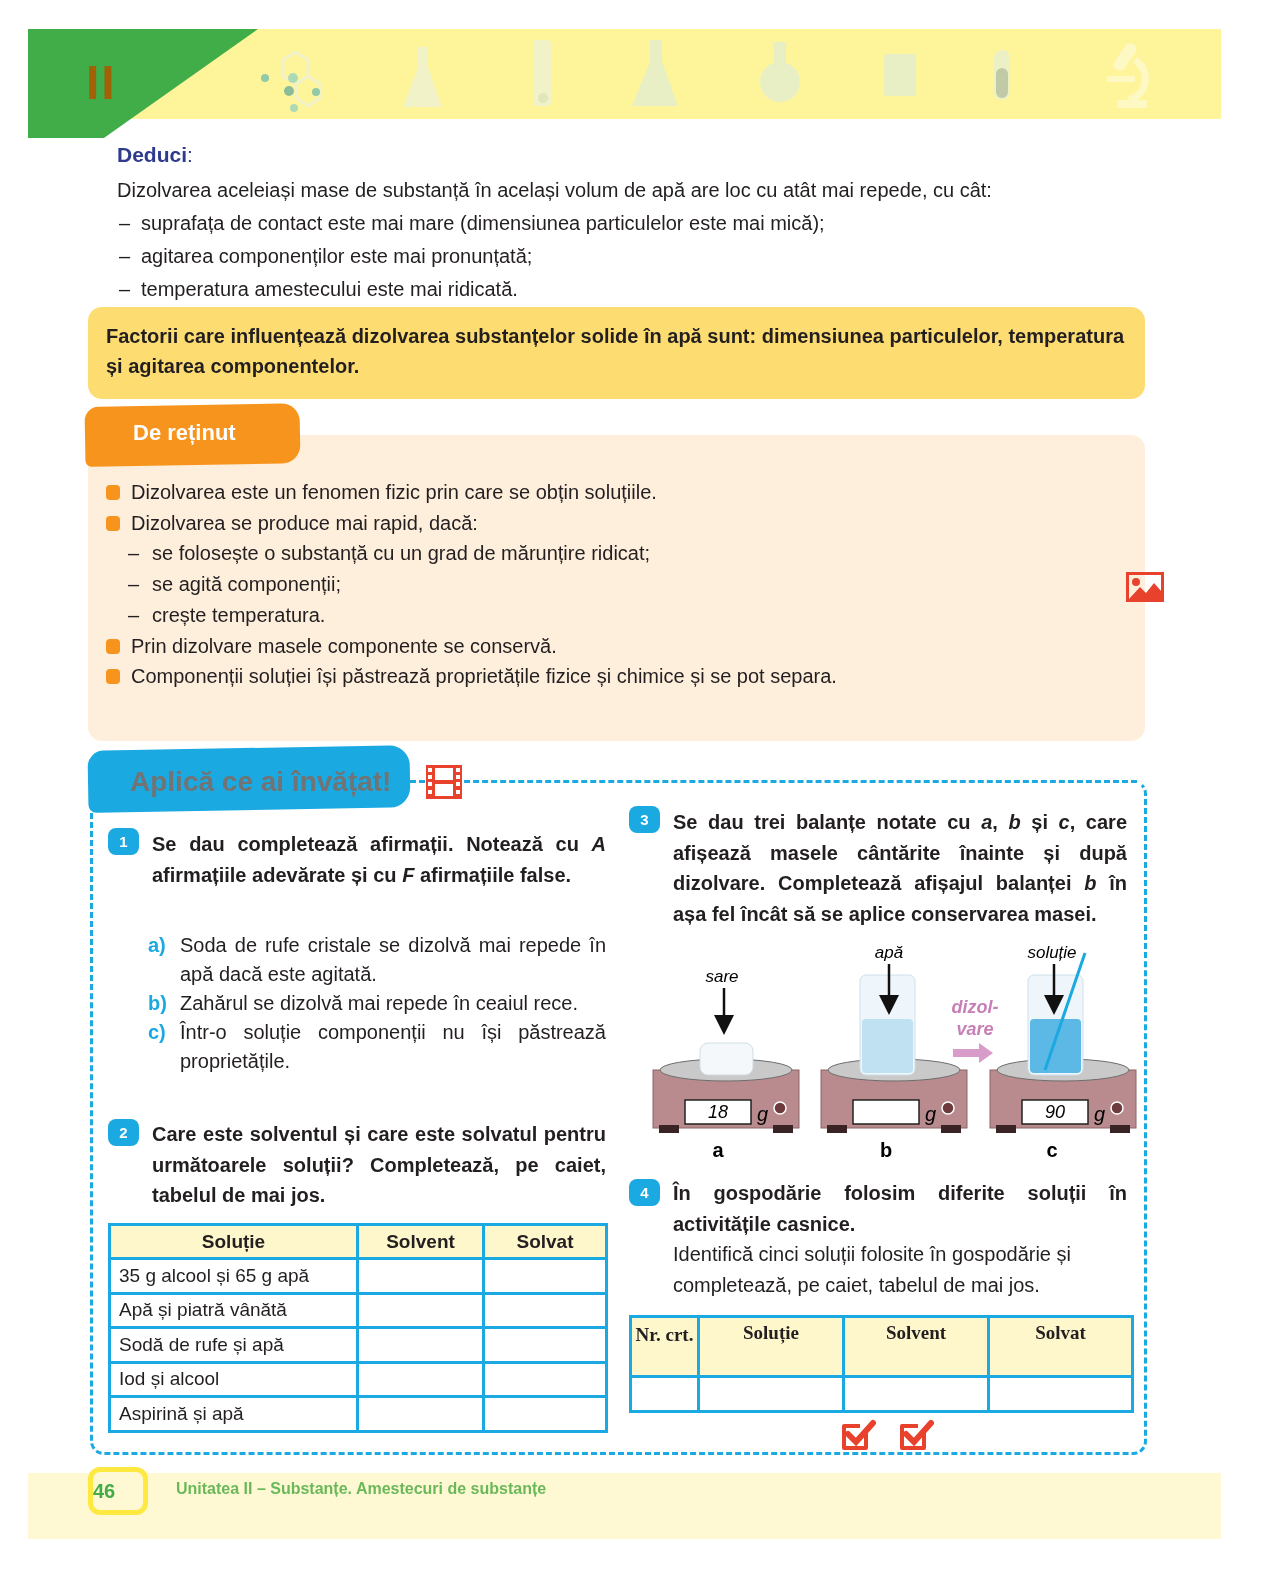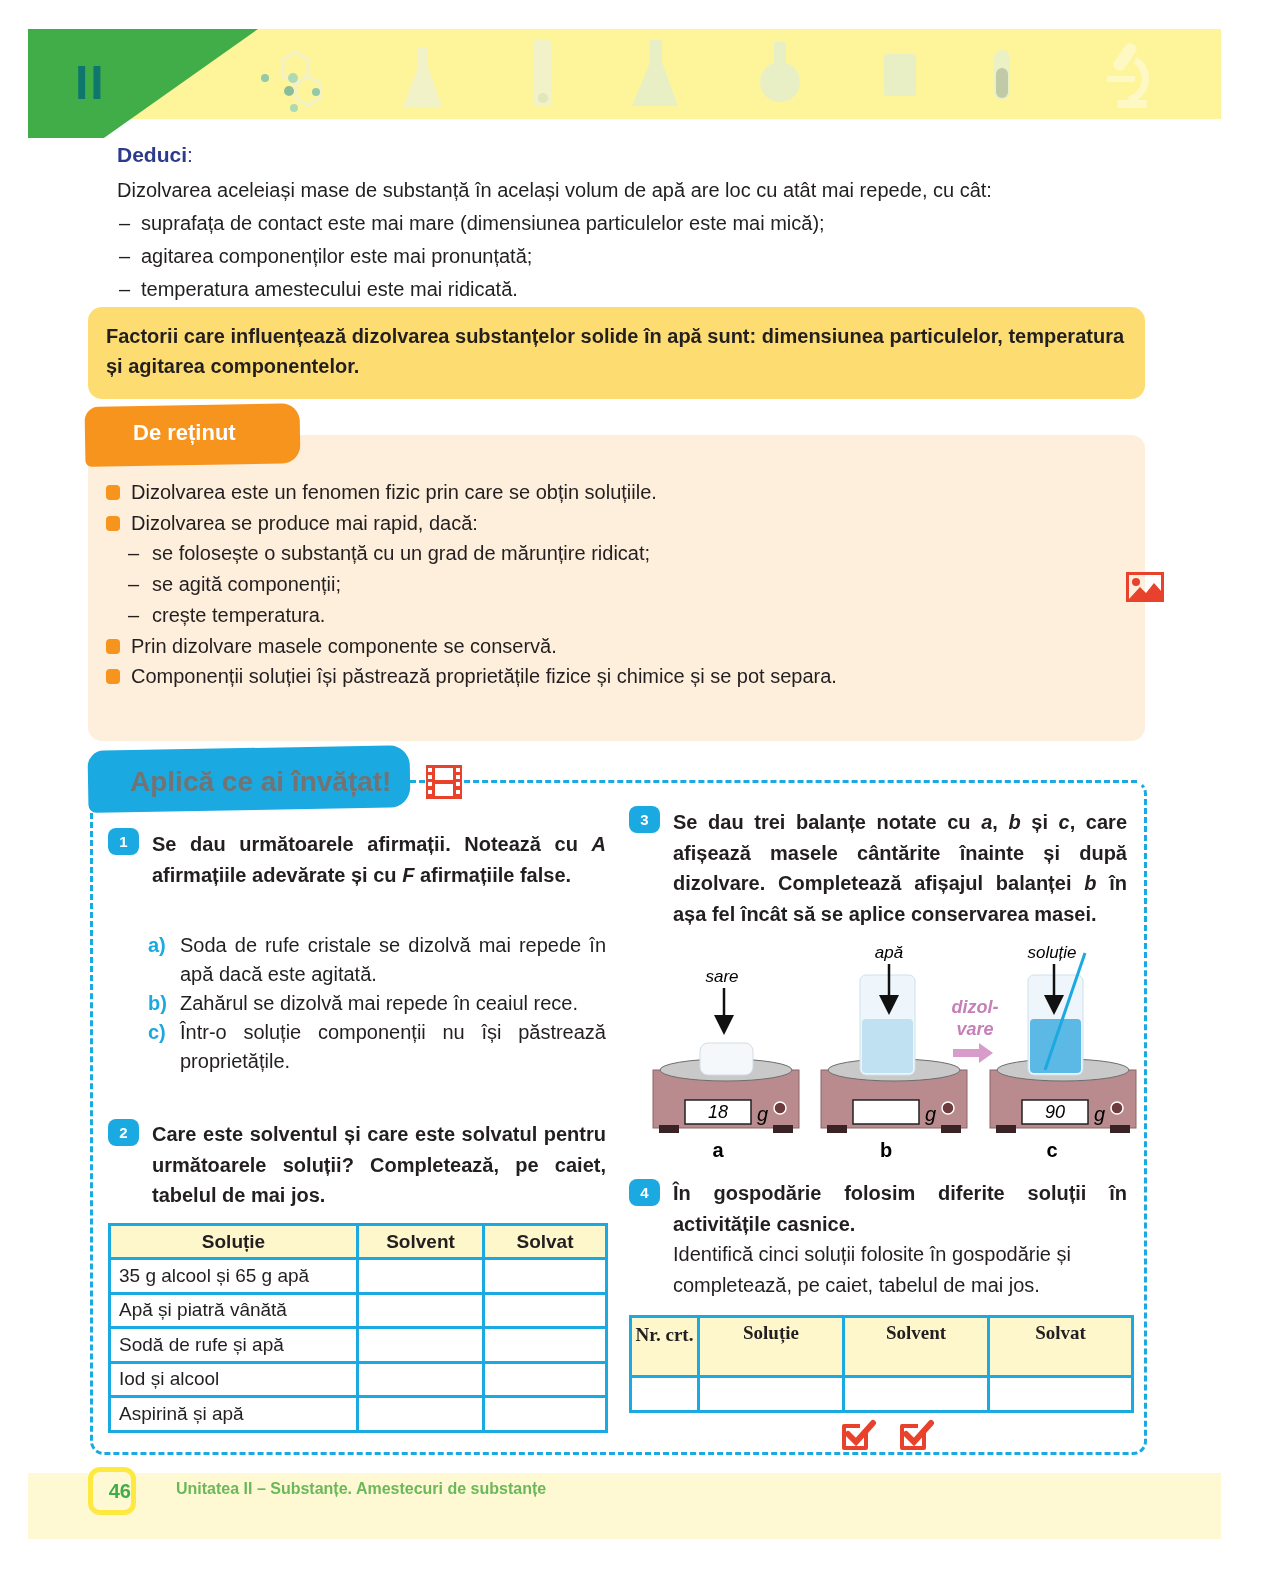--- a/index.html
+++ b/index.html
@@ -3,21 +3,21 @@
 <meta charset="utf-8">
 <style>
   * { box-sizing: border-box; margin: 0; padding: 0; }
   body { width: 1270px; height: 1594px; background: #ffffff; position: relative; overflow: hidden;
          font-family: "Liberation Sans", "DejaVu Sans", sans-serif; color: #231f20; }
 
   
   .banner { position: absolute; left: 28px; top: 29px; width: 1193px; height: 90px; background: #fef59a; }
   .banner-green { position: absolute; left: 28px; top: 29px; width: 230px; height: 109px; background: #41ad49;
                   clip-path: polygon(0 0, 100% 0, 33% 100%, 0 100%); }
-  .unit-num { position: absolute; left: 75px; top: 55px; color: #0f766e; font-size: 48px; font-weight: bold;
+  .unit-num { position: absolute; left: 86px; top: 55px; color: #a16207; font-size: 48px; font-weight: bold;
               font-family: "Liberation Sans", sans-serif; letter-spacing: 2px; }
   .deco { position: absolute; top: 40px; opacity: 0.55; }
 
   
   .deduci-title { position: absolute; left: 117px; top: 143px; color: #2e3a8c; font-weight: bold; font-size: 21px; }
   .deduci-title .colon { font-weight: normal; }
   .deduci-body { position: absolute; left: 117px; top: 174px; font-size: 20px; line-height: 33px; width: 1040px; }
   .deduci-body .item { padding-left: 24px; position: relative; }
   .deduci-body .item::before { content: "–"; position: absolute; left: 2px; }
 
@@ -75,23 +75,23 @@
   .t2 th { height: 60px; vertical-align: top; padding-top: 4px; font-family: Liberation Serif, serif; }
   .t2 td { height: 35px; }
   .t2 th:nth-child(1) { width: 68px; line-height: 26px; }
   .t2 th:nth-child(2) { width: 145px; }
   .t2 th:nth-child(3) { width: 145px; }
 
   .check-icon { position: absolute; top: 1418px; width: 36px; height: 34px; }
 
   
   .footer { position: absolute; left: 28px; top: 1473px; width: 1193px; height: 66px; background: #fef9d3; }
-  .page-num { position: absolute; left: 88px; top: 1467px; width: 48px; height: 48px; border: 5px solid #fde940;
+  .page-num { position: absolute; left: 88px; top: 1467px; width: 60px; height: 48px; border: 5px solid #fde940;
               border-radius: 12px; background: #fef9d3; color: #41ad49; font-weight: bold; font-size: 20px;
-              text-align: right; line-height: 38px; }
+              text-align: left; line-height: 38px; }
   .footer-text { position: absolute; left: 176px; top: 1480px; color: #6bb85a; font-weight: bold; font-size: 16px; }
 </style>
 </head>
 <body>
 
 <div class="banner"></div>
 <div class="banner-green"></div>
 <div class="unit-num">II</div>
 
 <svg class="deco" style="left:258px;top:40px" width="75" height="75" viewBox="0 0 75 75">
@@ -177,21 +177,21 @@
       <rect x="4" y="19" width="4" height="4"></rect>
       <rect x="4" y="27" width="4" height="4"></rect>
   <rect x="32" y="5" width="4" height="4"></rect>
       <rect x="32" y="12" width="4" height="4"></rect>
       <rect x="32" y="19" width="4" height="4"></rect>
       <rect x="32" y="27" width="4" height="4"></rect>
     </g>
 </svg>
 
 <div class="numbadge" style="left:108px;top:828px">1</div>
-<div class="qtext q1"><span>Se dau următoarele afirmații. Notează cu </span><i>A</i><span> afirmațiile adevărate și cu </span><i>F</i><span> afirmațiile false.</span></div>
+<div class="qtext q1"><span>Se dau completează afirmații. Notează cu </span><i>A</i><span> afirmațiile adevărate și cu </span><i>F</i><span> afirmațiile false.</span></div>
 <div class="subitems">
   <div class="subitem"><span class="lbl">a)</span><span>Soda de rufe cristale se dizolvă mai repede în apă dacă este agitată.</span></div>
   <div class="subitem"><span class="lbl">b)</span><span>Zahărul se dizolvă mai repede în ceaiul rece.</span></div>
   <div class="subitem"><span class="lbl">c)</span><span>Într-o soluție componenții nu își păstrează proprietățile.</span></div>
 </div>
 
 <div class="numbadge" style="left:108px;top:1119px">2</div>
 <div class="qtext q2">Care este solventul și care este solvatul pentru următoarele soluții? Completează, pe caiet, tabelul de mai jos.</div>
 <table class="t t1">
   <tbody>

